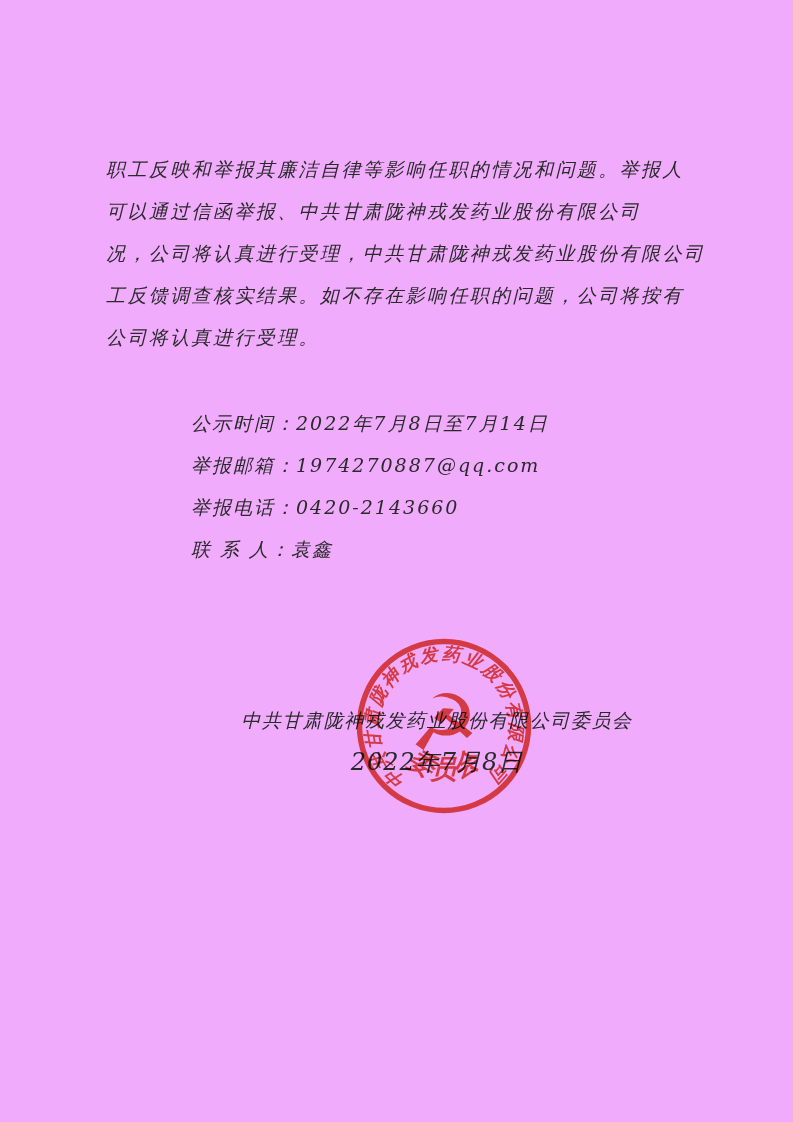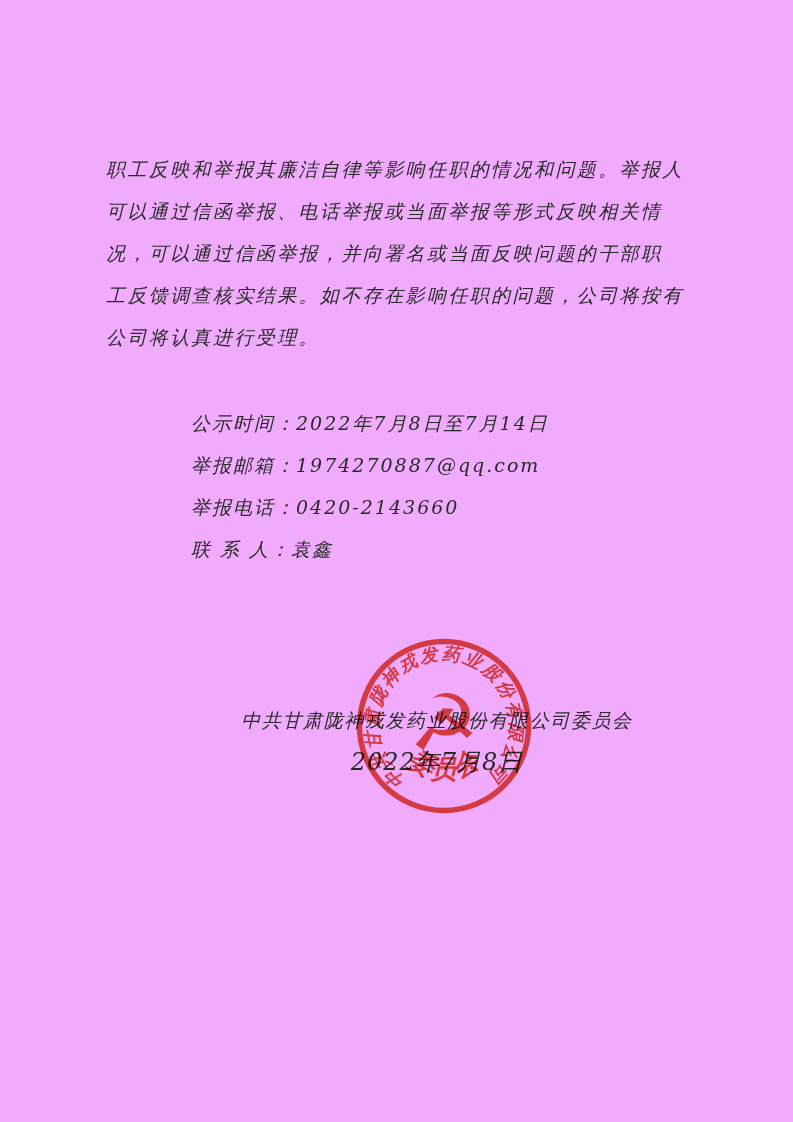--- a/index.html
+++ b/index.html
@@ -75,22 +75,22 @@
     pointer-events: none;
   }
 </style>
 </head>
 <body>
 
 <div class="page">
 
   <div class="body-text">
     <div class="line">职工反映和举报其廉洁自律等影响任职的情况和问题。举报人</div>
-    <div class="line">可以通过信函举报、电话举报或当面举报等形式反映相关情</div>
-    <div class="line">况，可以通过信函举报，并向署名或当面反映问题的干部职</div>
+    <div class="line">可以通过信函举报、中共甘肃陇神戎发药业股份有限公司</div>
+    <div class="line">况，公司将认真进行受理，中共甘肃陇神戎发药业股份有限公司</div>
     <div class="line">工反馈调查核实结果。如不存在影响任职的问题，公司将按有</div>
     <div class="line">公司将认真进行受理。</div>
   </div>
 
   <div class="contact-block">
     <div class="line">公示时间：2022年7月8日至7月14日</div>
     <div class="line">举报邮箱：1974270887@qq.com</div>
     <div class="line">举报电话：0420-2143660</div>
     <div class="line">联 系 人：袁鑫</div>
   </div>

